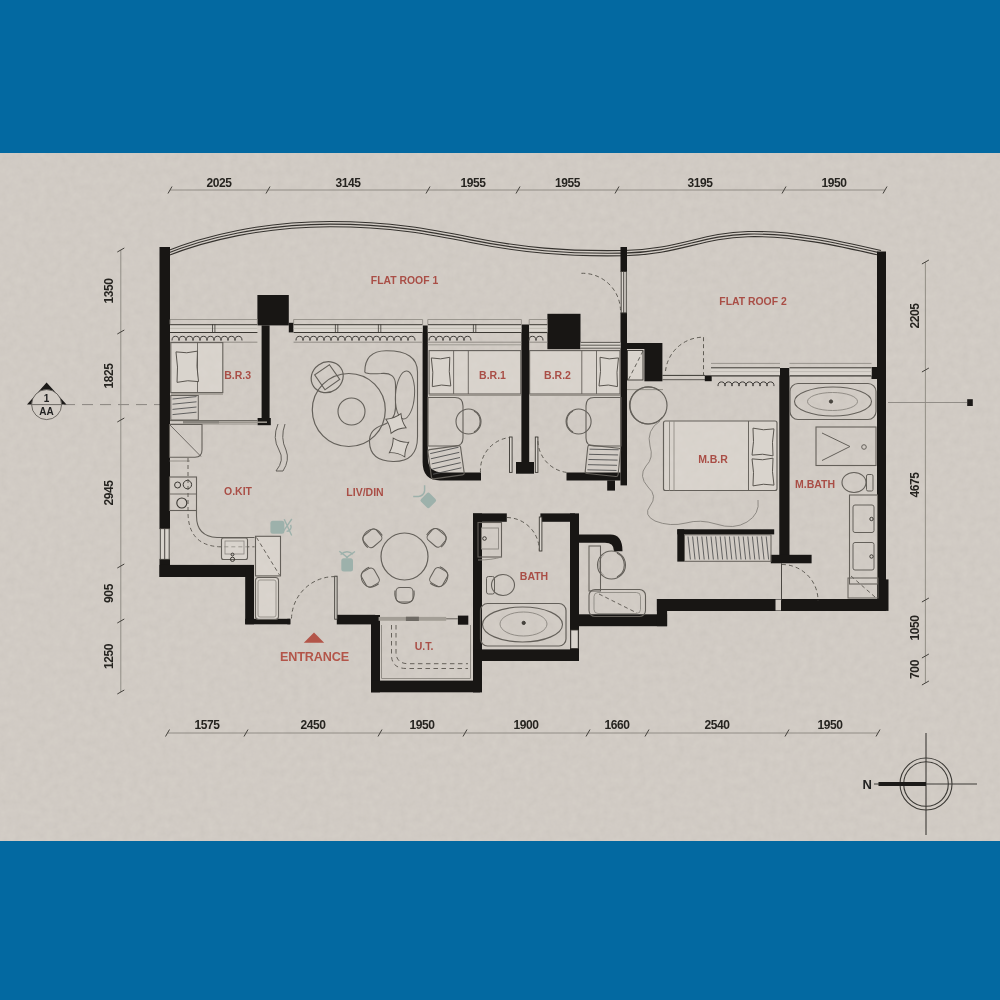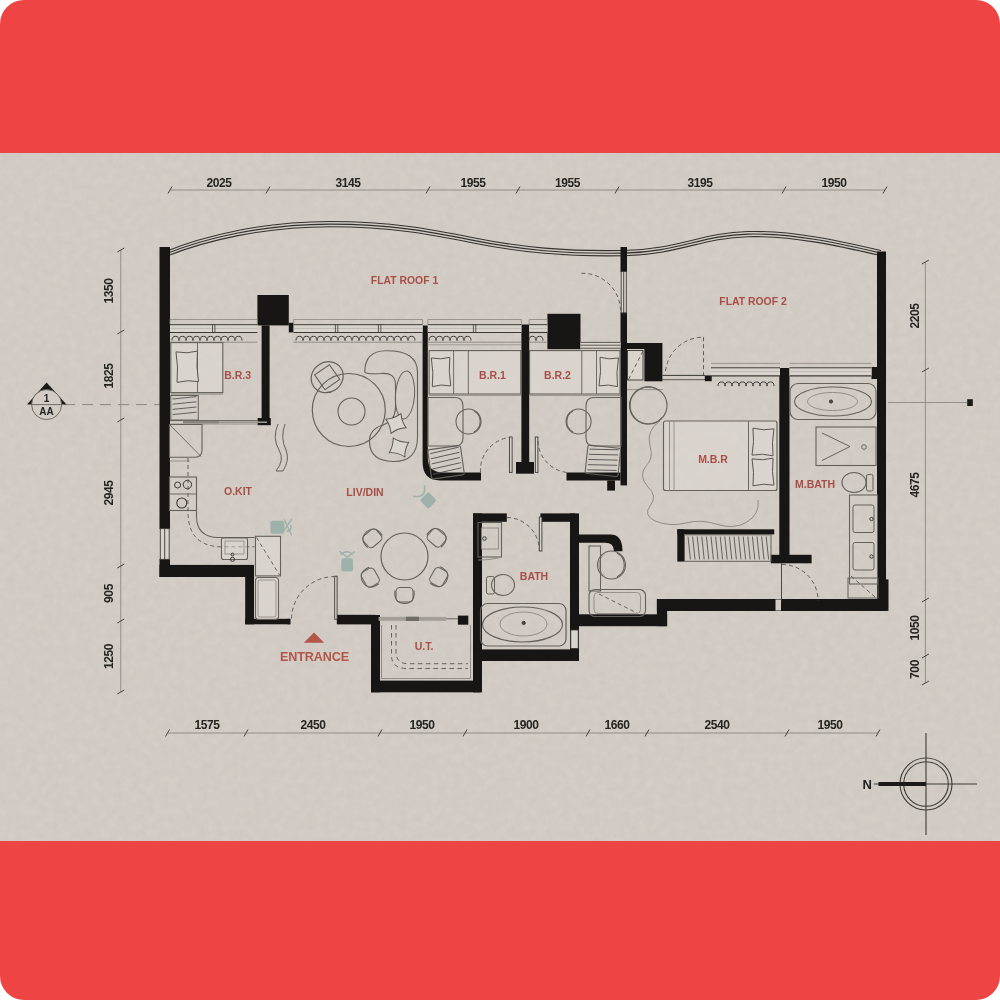--- a/index.html
+++ b/index.html
@@ -1,16 +1,16 @@
 <!DOCTYPE html>
 <html><head><meta charset="utf-8">
 <style>
 html,body{margin:0;padding:0;background:#ffffff;}
-#page{position:relative;width:1000px;height:1000px;background:#ef4444;overflow:hidden;
- font-family:"Liberation Sans", sans-serif;border-radius:24px;}
+#page{position:relative;width:1000px;height:1000px;background:#0369a1;overflow:hidden;
+ font-family:"Liberation Sans", sans-serif;}
 svg{position:absolute;left:0;top:0;}
 text{font-family:"Liberation Sans", sans-serif;}
 </style></head>
 <body>
 <div id="page">
 <svg width="1000" height="1000" viewBox="0 0 1000 1000">
 <defs>
 <filter id="paperN" x="0" y="0" width="100%" height="100%">
  <feTurbulence type="fractalNoise" baseFrequency="0.13" numOctaves="3" seed="7" result="n"></feTurbulence>
  <feColorMatrix in="n" type="matrix" values="0 0 0 0 0.35 0 0 0 0 0.33 0 0 0 0 0.30 0 0 0 0.19 0"></feColorMatrix>

